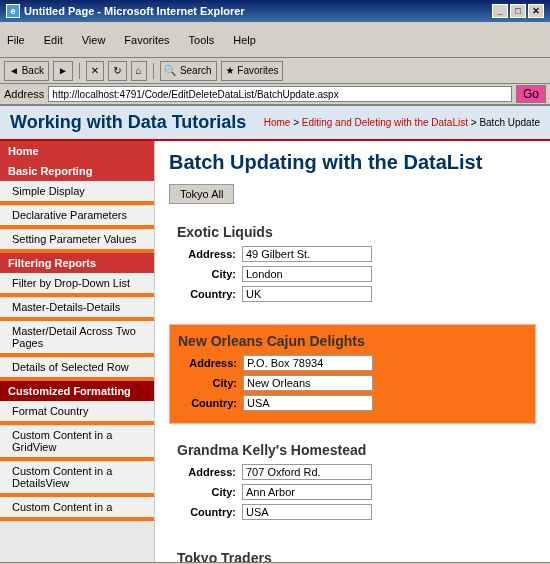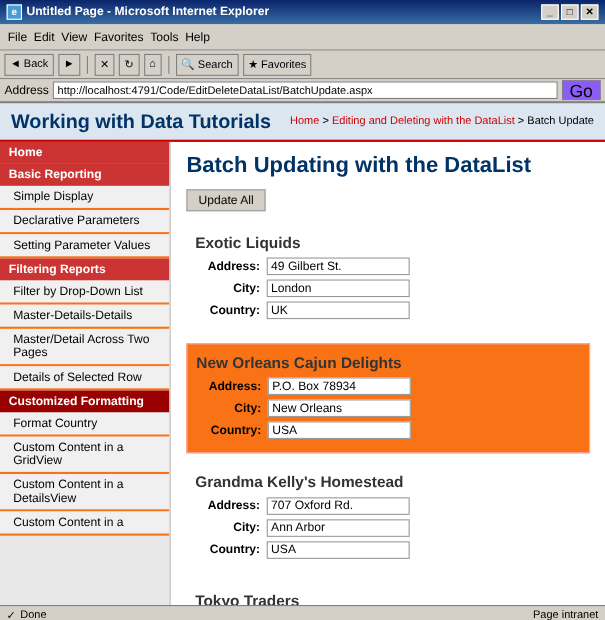--- a/index.html
+++ b/index.html
@@ -55,22 +55,22 @@
       cursor: pointer;
       color: #000;
     }
 
     
     .menu-bar {
       background: #d4d0c8;
       border-bottom: 1px solid #808080;
       display: flex;
       padding: 2px 4px;
-      gap: 0;
-      height: 24px;
+      gap: 13px;
+      height: 36px;
       align-items: center;
       font-size: 11px;
     }
     .menu-item {
       cursor: pointer;
       padding: 0 3px;
     }
 
     
     .toolbar {
@@ -114,23 +114,23 @@
     }
     .address-input {
       flex: 1;
       height: 16px;
       border: 1px solid #808080;
       font-size: 10px;
       padding: 1px 3px;
       background: white;
     }
     .go-btn {
-      background: #8b5cf6;
+      background: #ec4899;
       border: 1px solid #808080;
-      font-size: 16px;
+      font-size: 12px;
       padding: 1px 6px;
       cursor: pointer;
       height: 18px;
     }
 
     
     .browser-content {
       display: flex;
       flex-direction: column;
       height: calc(564px - 22px - 20px - 26px - 22px - 18px);
@@ -184,21 +184,21 @@
       cursor: pointer;
     }
     .sidebar-section.active {
       background: #990000;
     }
     .sidebar-item {
       padding: 4px 12px;
       color: #000;
       cursor: pointer;
       background: #f0f0f0;
-      border-bottom: 2px solid #f97316;
+      border-bottom: 4px solid #f97316;
       font-size: 11px;
     }
     .sidebar-home {
       background: #cc3333;
       color: white;
       padding: 4px 8px;
       font-weight: bold;
       cursor: pointer;
     }
 
@@ -347,21 +347,21 @@
       <div class="sidebar-section active">Customized Formatting</div>
       <div class="sidebar-item">Format Country</div>
       <div class="sidebar-item">Custom Content in a GridView</div>
       <div class="sidebar-item">Custom Content in a DetailsView</div>
       <div class="sidebar-item">Custom Content in a</div>
     </div>
 
     <div class="content-area">
       <div class="content-title">Batch Updating with the DataList</div>
 
-      <button class="update-all-btn">Update All</button>
+      <button class="update-all-btn">Tokyo All</button>
 
       
       <div class="datalist-item">
         <div class="company-name">Exotic Liquids</div>
         <div class="field-row">
           <span class="field-label">Address:</span>
           <input class="field-input" value="49 Gilbert St." style="">
         </div>
         <div class="field-row">
           <span class="field-label">City:</span>

